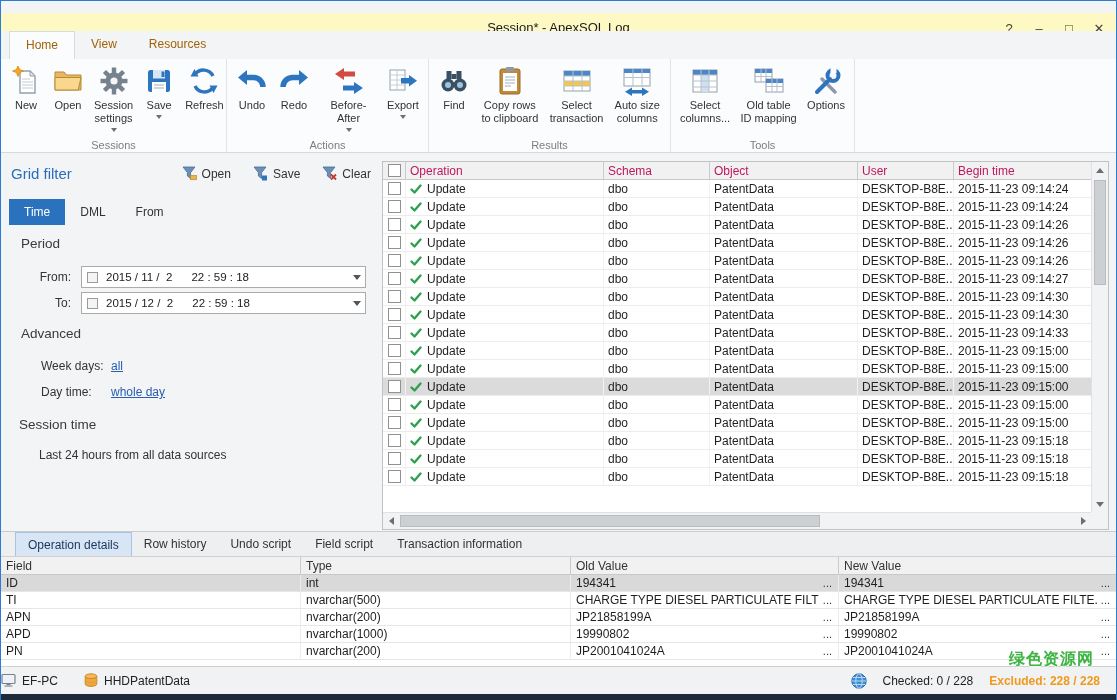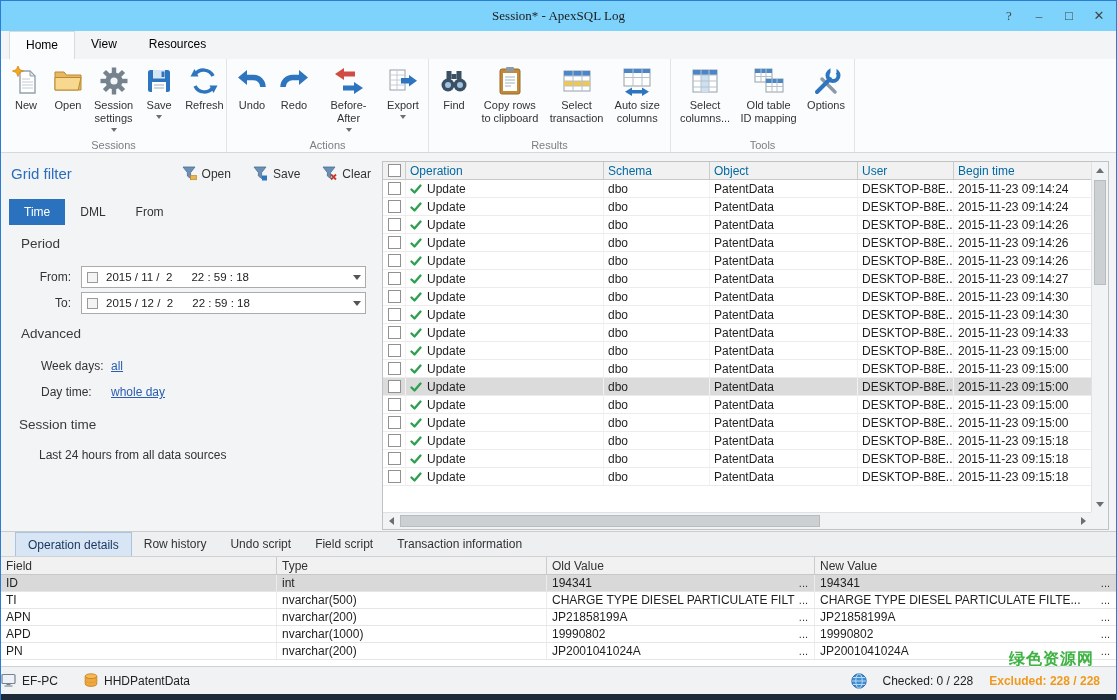--- a/index.html
+++ b/index.html
@@ -1,28 +1,28 @@
 <!DOCTYPE html>
 <html><head>
 <meta charset="utf-8">
 <style>
   * { box-sizing:border-box; margin:0; padding:0; }
   html,body { width:1117px; height:700px; }
   body { font-family:"Liberation Sans","DejaVu Sans",sans-serif; font-size:12px; color:#1f1f1f; background:#fff; overflow:hidden; position:relative; }
   .window { position:absolute; inset:0; border:1px solid #2b7cd3; background:#f3f4f6; }
 
   
-  .titlebar { position:absolute; left:0; right:0; top:0; height:30px; background:#7dd3fc;font-family:Liberation Serif, serif; }
+  .titlebar { position:absolute; left:0; right:0; top:12px; height:30px; background:#fef9c3; }
   .title { position:absolute; left:0; right:0; top:7px; text-align:center; font-size:13px; color:#1b1b1b; }
   .win-controls { position:absolute; right:2px; top:0; height:30px; display:flex; }
   .win-btn { width:30px; height:30px; display:flex; align-items:center; justify-content:center; font-size:13px; color:#444; cursor:default; }
 
   
   .ribbon-tabs { position:absolute; left:0; right:0; top:30px; height:28px; background:#f3f4f6; display:flex; padding-left:8px; }
-  .rtab { padding:0 16px; line-height:27px; font-size:12px; color:#000000; }
+  .rtab { padding:0 16px; line-height:27px; font-size:12px; color:#a16207; }
   .rtab.active { background:#fbfcfd; border:1px solid #d8dadc; border-bottom:none; }
 
   
   .ribbon { position:absolute; left:0; right:0; top:58px; height:94px; background:#fbfcfd; border-bottom:1px solid #d7d9db; display:flex; }
   .rgroup { position:relative; height:100%; border-right:1px solid #e3e4e6; padding:3px 4px 16px; display:flex; align-items:flex-start; }
   .rgroup-label { position:absolute; bottom:1px; left:0; right:0; text-align:center; font-size:11px; color:#7a7f84; }
   .rbtn { display:flex; flex-direction:column; align-items:center; padding:3px 5px; max-width:72px; font-size:11px; color:#333; text-align:center; line-height:1.18; }
   .rbtn svg { width:32px; height:32px; margin-bottom:2px; flex:none; }
   .drop { width:0; height:0; border-left:3.5px solid transparent; border-right:3.5px solid transparent; border-top:4px solid #6a6f74; margin-top:3px; }
   .g-sessions{width:226px}.g-actions{width:202px}.g-results{width:242px}.g-tools{width:184px}
@@ -46,21 +46,21 @@
   .dt-drop { width:16px; display:flex; justify-content:center; }
   .tri-down { width:0; height:0; border-left:4px solid transparent; border-right:4px solid transparent; border-top:5px solid #555; }
   .fp-kv { position:absolute; left:40px; font-size:12px; color:#333; }
   .fp-kv .k { display:inline-block; width:70px; }
   .fp-kv a { color:#2a5db0; text-decoration:underline; }
   .fp-note { position:absolute; left:38px; font-size:12px; color:#333; }
 
   
   .loggrid { position:absolute; left:381px; top:160px; width:727px; height:369px; background:#fff; border:1px solid #c0c2c4; }
   .ghead { position:absolute; left:0; top:0; right:17px; height:18px; background:#f1f1f2; border-bottom:1px solid #c6c8ca; display:flex; }
-  .ghc { border-right:1px solid #c9cbcd; display:flex; align-items:center; padding-left:4px; font-size:12px; color:#0369a1; overflow:hidden; }
+  .ghc { border-right:1px solid #c9cbcd; display:flex; align-items:center; padding-left:4px; font-size:12px; color:#be185d; overflow:hidden; }
   .gbody { position:absolute; left:0; top:18px; right:17px; bottom:17px; overflow:hidden; background:#fff; }
   .grow { display:flex; height:18px; border-bottom:1px solid #ececec; background:#fff; }
   .grow.sel { background:#dbdbdb; }
   .gc { display:flex; align-items:center; padding-left:4px; font-size:12px; color:#1f1f1f; overflow:hidden; white-space:nowrap; border-right:1px solid #f2f2f2; }
   .c0{width:23px;justify-content:center;padding-left:0}.c1{width:198px}.c2{width:106px}.c3{width:148px}.c4{width:96px}.c5{flex:1;border-right:none}
   .cb { display:inline-block; width:13px; height:13px; background:#fff; border:1px solid #919191; flex:none; }
   .okchk { width:12px; height:12px; margin-right:5px; flex:none; }
   
   .vscroll { position:absolute; right:0; top:0; bottom:17px; width:17px; background:#f2f3f4; border-left:1px solid #dfe1e3; }
   .hscroll { position:absolute; left:0; right:17px; bottom:0; height:17px; background:#f2f3f4; border-top:1px solid #dfe1e3; }
@@ -77,21 +77,21 @@
   .details { position:absolute; left:0; top:530px; width:100%; height:135px; background:#f3f4f6; border-top:1px solid #c9cbcd; }
   .dtabs { height:25px; display:flex; padding-left:14px; background:#edeff1; border-bottom:1px solid #cfd1d3; }
   .dtab { padding:0 12px; line-height:24px; font-size:12px; color:#333; }
   .dtab.active { background:#d7e5f4; border:1px solid #aac4e0; border-bottom:none; color:#17365d; }
   .dgrid { position:absolute; left:0; top:25px; right:0; bottom:0; background:#fff; overflow:hidden; }
   .dhead { display:flex; height:18px; background:#f1f1f2; border-bottom:1px solid #c6c8ca; }
   .dhc { border-right:1px solid #c9cbcd; display:flex; align-items:center; padding-left:5px; font-size:12px; color:#333; }
   .drow { display:flex; height:17px; border-bottom:1px solid #e6e6e6; background:#fff; }
   .drow.sel { background:#d9d9d9; }
   .dc { display:flex; align-items:center; padding-left:5px; font-size:12px; overflow:hidden; white-space:nowrap; border-right:1px solid #ececec; }
-  .d0{width:276px}.d1{width:270px}.d2{width:268px}.d3{flex:1;border-right:none}
+  .d0{width:300px}.d1{width:270px}.d2{width:268px}.d3{flex:1;border-right:none}
   .dc .txt { flex:1; overflow:hidden; white-space:nowrap; }
   .dots { margin-left:auto; padding:0 6px 0 4px; font-size:11px; color:#333; flex:none; }
 
   
   .statusbar { position:absolute; left:0; top:665px; width:100%; height:28px; background:#f1f2f3; border-top:1px solid #cfd1d3; display:flex; align-items:center; }
   .sb-left { display:flex; align-items:center; gap:26px; }
   .sb-item { display:flex; align-items:center; gap:6px; font-size:12px; color:#222; }
   .sb-right { position:absolute; right:16px; display:flex; align-items:center; gap:16px; font-size:12px; }
   .sb-excluded { color:#ef9a1d; font-weight:bold; }
   .watermark { position:absolute; right:22px; top:648px; font-size:16px; font-weight:bold; color:#3fb244; letter-spacing:1px; text-shadow:0 1px 0 #eaf7ea; z-index:5; }

